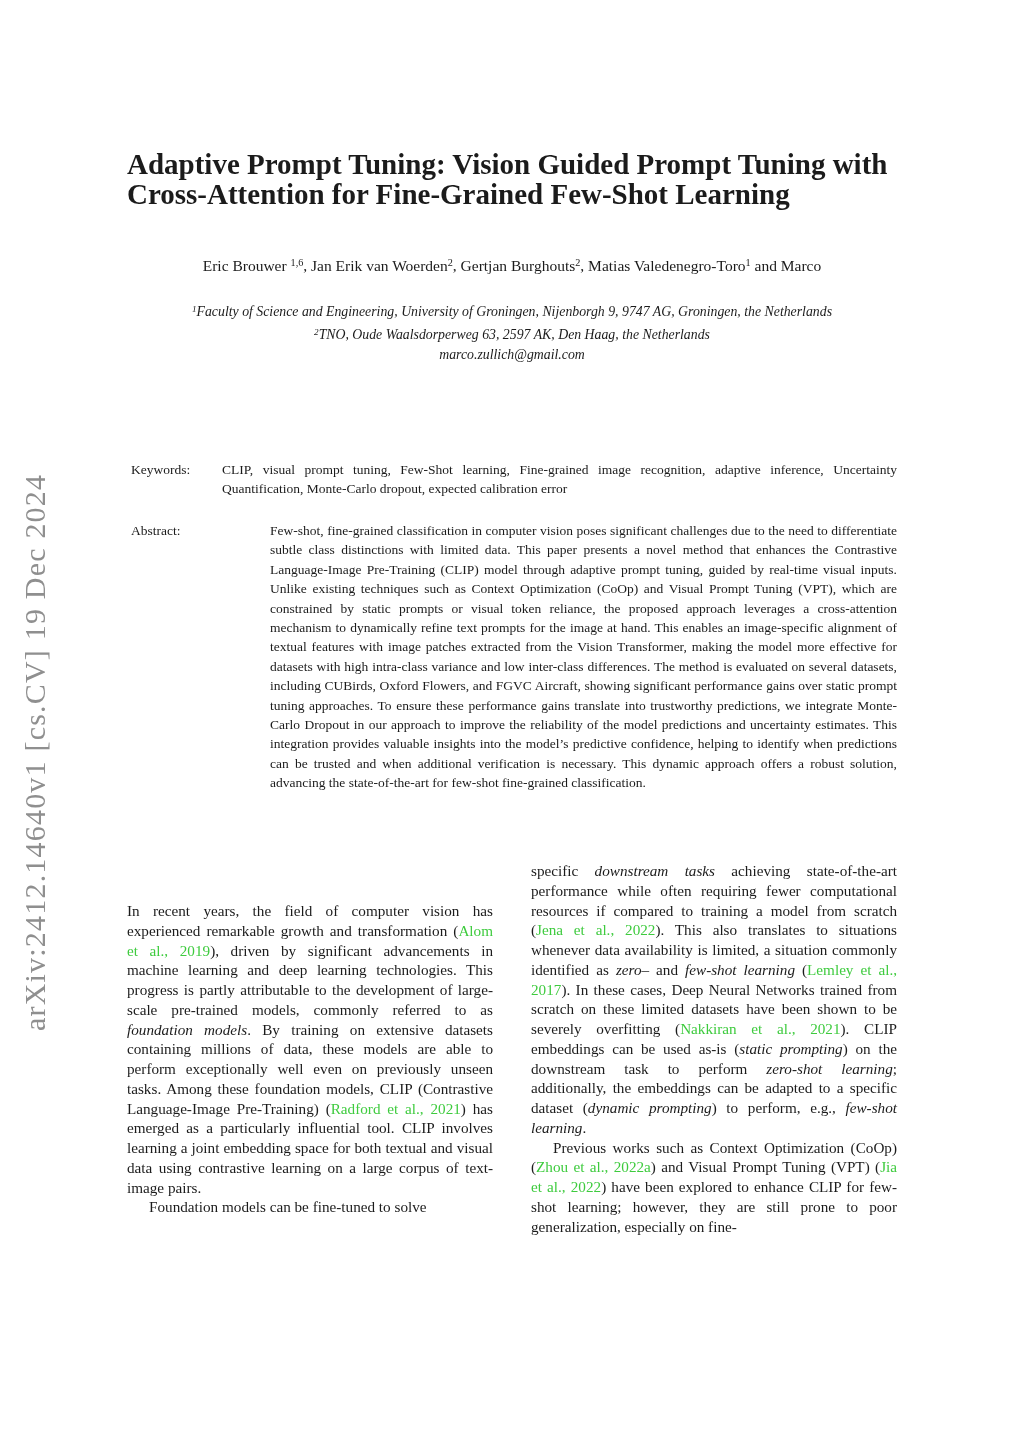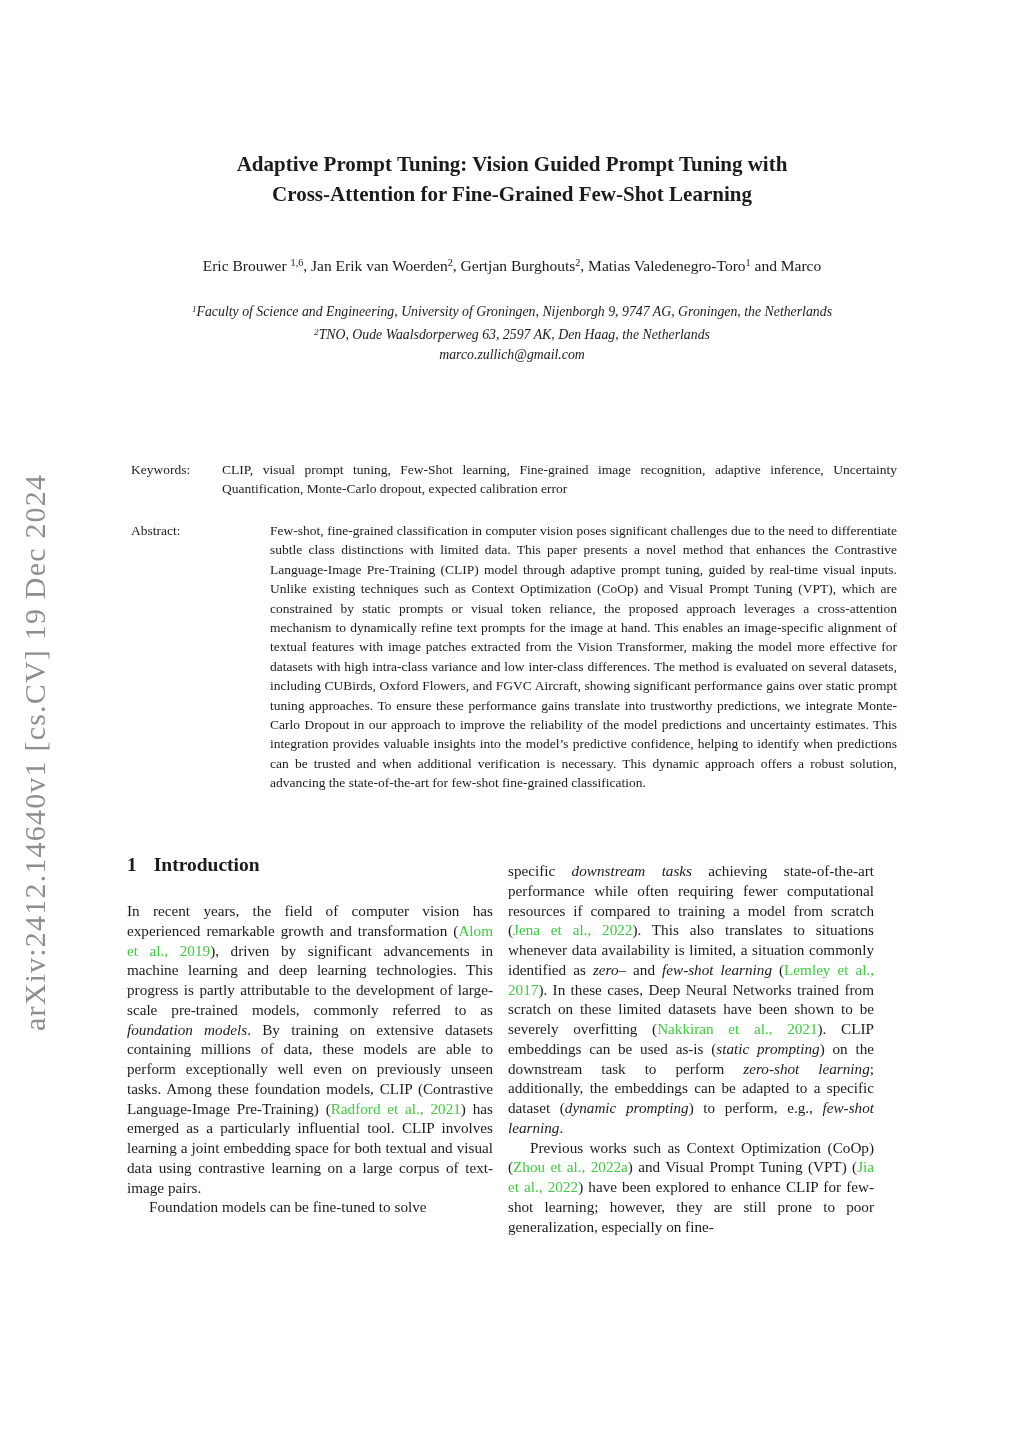--- a/index.html
+++ b/index.html
@@ -10,21 +10,21 @@
     font-family:"Liberation Serif", serif; color:var(--ink); overflow:hidden;
   }
   .watermark {
     position:absolute; top:437px; left:14px; height:630px; width:42px;
     writing-mode:vertical-rl; transform:rotate(180deg);
     font-size:30px; line-height:42px; letter-spacing:1.2px;
     color:var(--wm); text-align:center; white-space:nowrap;
   }
   .title {
     position:absolute; top:149px; left:127px; width:770px;
-    text-align:center; font-weight:bold; font-size:21px; line-height:30px;
+    font-weight:bold; font-size:29px; line-height:30px;
   }
   .title span { display:block; }
   .authors {
     position:absolute; top:254px; left:127px; width:770px;
     text-align:center; font-size:15.5px; line-height:23px;
   }
   .authors div { display:block; }
   .affils {
     position:absolute; top:301px; left:127px; width:770px;
     text-align:center; font-style:italic; font-size:13.8px; line-height:22px;
@@ -39,21 +39,21 @@
   .kvrow.abstract { top:521px;gap:48px; }
   .kvlabel { flex:0 0 91px; }
   .kvtext { flex:1; text-align:justify; hyphens:auto; }
   .section-heading {
     position:absolute; top:853px; left:127px; width:366px;
     font-weight:bold; font-size:19.5px; line-height:24px;
   }
   .section-heading .num { margin-right:17px; }
   .col { position:absolute; width:366px; font-size:15.2px; line-height:19.75px; }
   .col-left  { top:901px; left:127px; }
-  .col-right { top:861px; left:508px; }
+  .col-right { top:861px; left:531px; }
   .col p { margin:0; text-align:justify; hyphens:auto; }
   .col p.indent { text-indent:22px; }
   .it { font-style:italic; }
   .cite { color:var(--cite-color); }
 </style>
 </head>
 <body>
 
 <div class="page">
 
@@ -80,23 +80,20 @@
   <div class="kvrow keywords">
     <div class="kvlabel">Keywords:</div>
     <div class="kvtext">CLIP, visual prompt tuning, Few-Shot learning, Fine-grained image recognition, adaptive inference, Uncertainty Quantification, Monte-Carlo dropout, expected calibration error</div>
   </div>
 
   <div class="kvrow abstract">
     <div class="kvlabel">Abstract:</div>
     <div class="kvtext">Few-shot, fine-grained classification in computer vision poses significant challenges due to the need to differentiate subtle class distinctions with limited data. This paper presents a novel method that enhances the Contrastive Language-Image Pre-Training (CLIP) model through adaptive prompt tuning, guided by real-time visual inputs. Unlike existing techniques such as Context Optimization (CoOp) and Visual Prompt Tuning (VPT), which are constrained by static prompts or visual token reliance, the proposed approach leverages a cross-attention mechanism to dynamically refine text prompts for the image at hand. This enables an image-specific alignment of textual features with image patches extracted from the Vision Transformer, making the model more effective for datasets with high intra-class variance and low inter-class differences. The method is evaluated on several datasets, including CUBirds, Oxford Flowers, and FGVC Aircraft, showing significant performance gains over static prompt tuning approaches. To ensure these performance gains translate into trustworthy predictions, we integrate Monte-Carlo Dropout in our approach to improve the reliability of the model predictions and uncertainty estimates. This integration provides valuable insights into the model’s predictive confidence, helping to identify when predictions can be trusted and when additional verification is necessary. This dynamic approach offers a robust solution, advancing the state-of-the-art for few-shot fine-grained classification.</div>
   </div>
 
-  <div class="section-heading">
-    <span class="num">1</span><span>Introduction</span>
-  </div>
 
   <div class="col col-left">
     <p><span>In recent years, the field of computer vision has experienced remarkable growth and transformation (</span><span class="cite">Alom et al., 2019</span><span>), driven by significant advancements in machine learning and deep learning technologies. This progress is partly attributable to the development of large-scale pre-trained models, commonly referred to as </span><span class="it">foundation models</span><span>. By training on extensive datasets containing millions of data, these models are able to perform exceptionally well even on previously unseen tasks. Among these foundation models, CLIP (Contrastive Language-Image Pre-Training) (</span><span class="cite">Radford et al., 2021</span><span>) has emerged as a particularly influential tool. CLIP involves learning a joint embedding space for both textual and visual data using contrastive learning on a large corpus of text-image pairs.</span></p>
     <p class="indent"><span>Foundation models can be fine-tuned to solve</span></p>
   </div>
 
   <div class="col col-right">
     <p><span>specific </span><span class="it">downstream tasks</span><span> achieving state-of-the-art performance while often requiring fewer computational resources if compared to training a model from scratch (</span><span class="cite">Jena et al., 2022</span><span>). This also translates to situations whenever data availability is limited, a situation commonly identified as </span><span class="it">zero–</span><span> and </span><span class="it">few-shot learning</span><span> (</span><span class="cite">Lemley et al., 2017</span><span>). In these cases, Deep Neural Networks trained from scratch on these limited datasets have been shown to be severely overfitting (</span><span class="cite">Nakkiran et al., 2021</span><span>). CLIP embeddings can be used as-is (</span><span class="it">static prompting</span><span>) on the downstream task to perform </span><span class="it">zero-shot learning</span><span>; additionally, the embeddings can be adapted to a specific dataset (</span><span class="it">dynamic prompting</span><span>) to perform, e.g., </span><span class="it">few-shot learning</span><span>.</span></p>
     <p class="indent"><span>Previous works such as Context Optimization (CoOp) (</span><span class="cite">Zhou et al., 2022a</span><span>) and Visual Prompt Tuning (VPT) (</span><span class="cite">Jia et al., 2022</span><span>) have been explored to enhance CLIP for few-shot learning; however, they are still prone to poor generalization, especially on fine-</span></p>
   </div>

